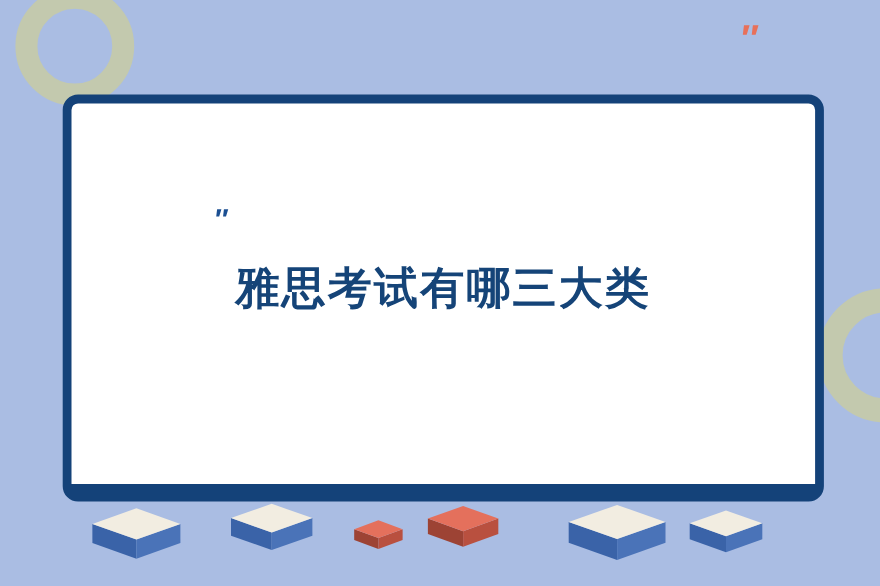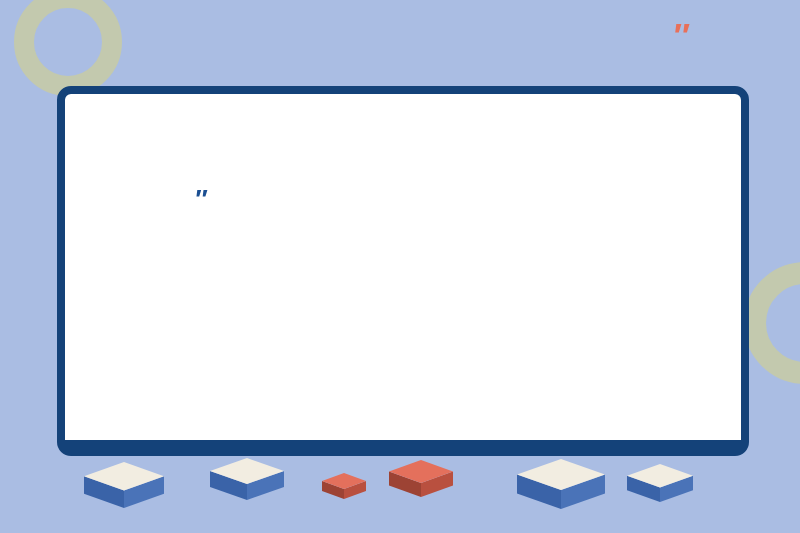--- a/index.html
+++ b/index.html
@@ -116,20 +116,21 @@
   <div class="ring" id="ring-left"></div>
   <div class="ring" id="ring-right"></div>
 
   <div class="quote" id="quote-outer">″</div>
 
   <div id="card">
     <div id="card-body">
 
       <div class="quote" id="quote-inner">″</div>
 
+      <div id="page-title">雅思考试有哪三大类</div>
 
     </div>
   </div>
 
   <div id="slab-layer">
       <div class="slab" style="left: 84px; top: 462px;">
         <svg width="80" height="46" viewBox="0 0 80 46">
           <polygon points="0,14.26 40,28.52 40,46 0,31.740000000000002" fill="#3a63a8"></polygon>
           <polygon points="40,28.52 80,14.26 80,31.740000000000002 40,46" fill="#4a73b8"></polygon>
           <polygon points="40,0 80,14.26 40,28.52 0,14.26" fill="#f2ede1"></polygon>

